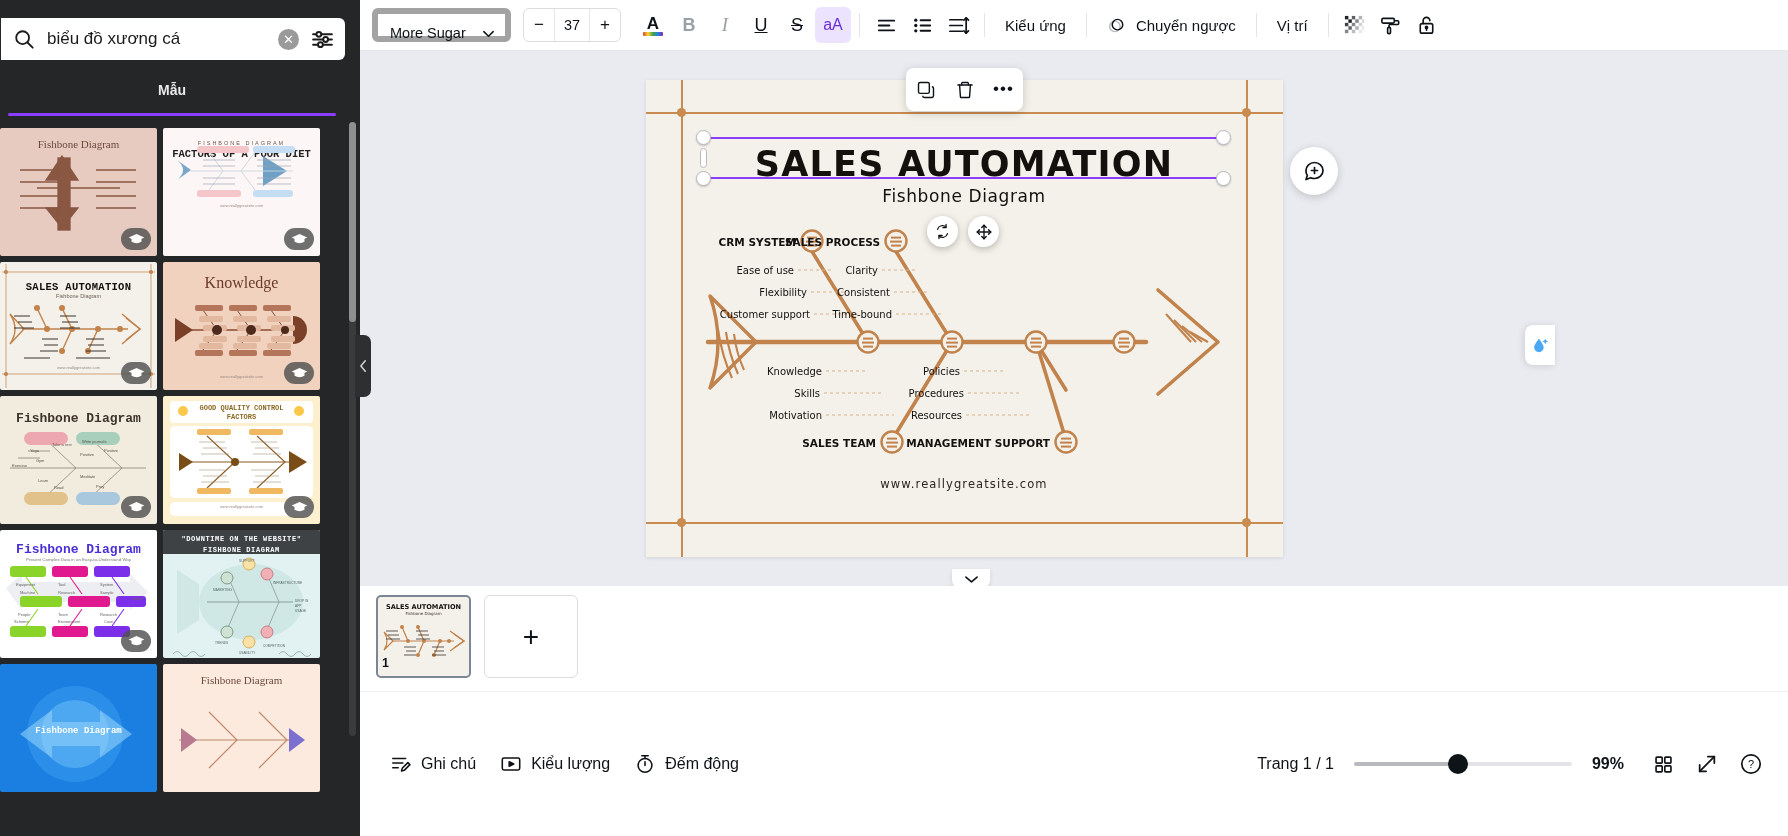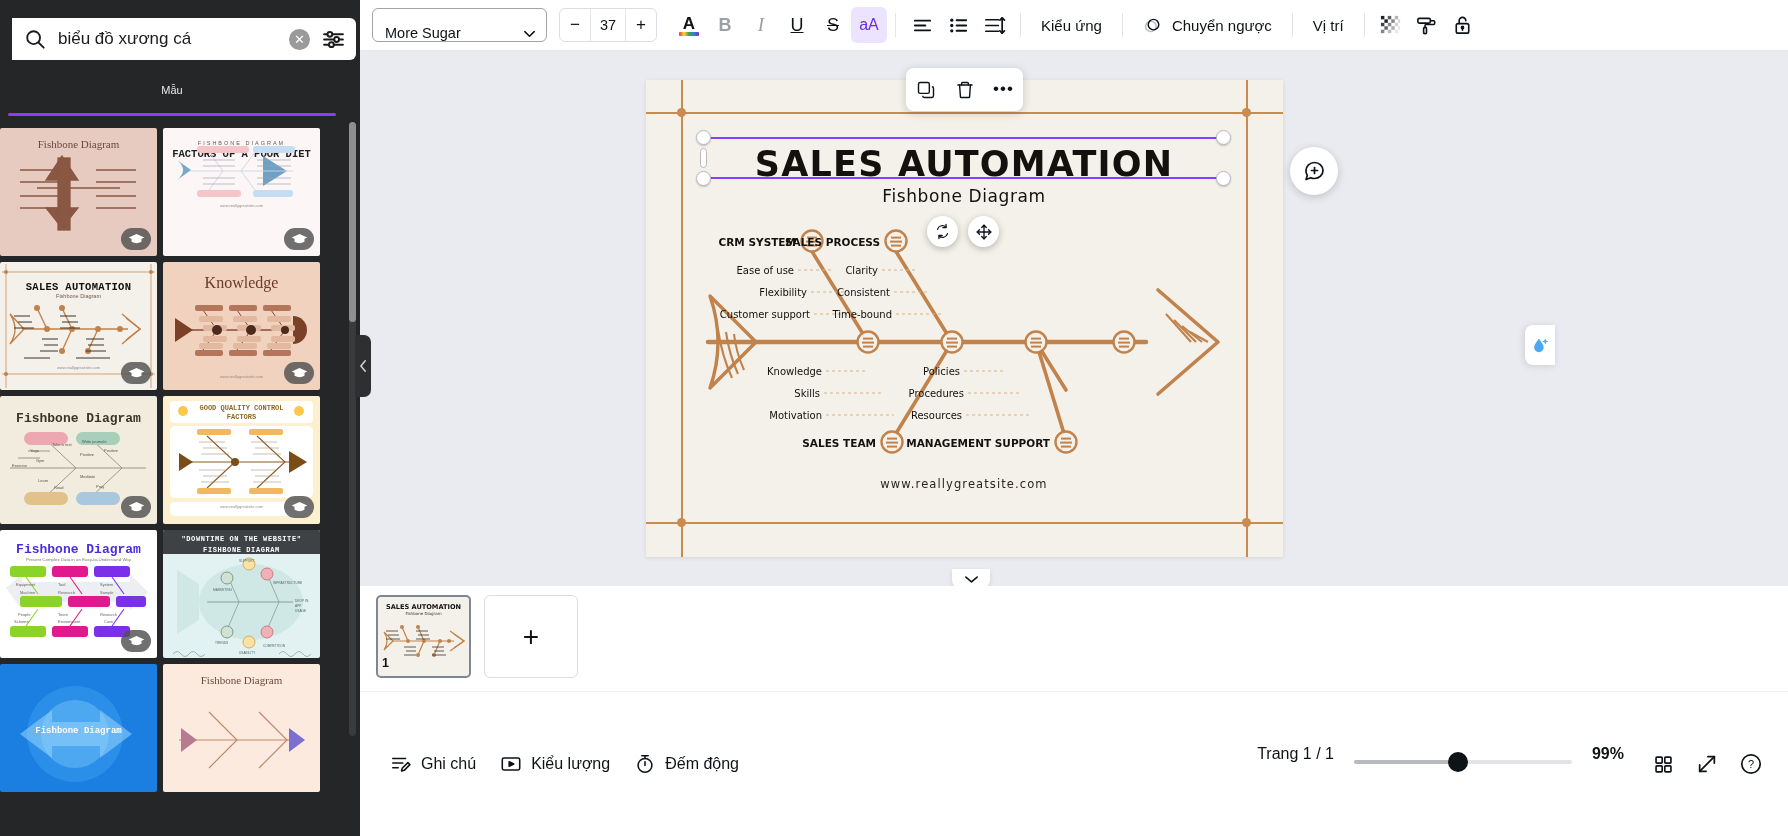--- a/index.html
+++ b/index.html
@@ -12,21 +12,21 @@
   #app { position: relative; width: 1788px; height: 836px; }
 
   
   .left-panel {
     position: absolute; left: 0; top: 0;
     width: 360px; height: 836px;
     background: #252627;
     overflow: hidden;
   }
   .search-wrap {
-    position: absolute; left: 12px; top: 18px;
+    position: absolute; left: 1px; top: 18px;
     width: 344px; height: 42px;
     background: #ffffff;
     border-radius: 0 6px 6px 0;
     display: flex; align-items: center;
     padding: 0 10px 0 12px;
   }
   .search-icon { width: 22px; height: 22px; flex: 0 0 22px; }
   .search-input {
     flex: 1 1 auto;
     border: none; outline: none;
@@ -52,21 +52,21 @@
     cursor: pointer;
   }
 
   .tabs {
     position: absolute; left: 0; top: 68px;
     width: 344px; height: 44px;
     display: flex;
   }
   .tab {
     flex: 1; display: flex; align-items: center; justify-content: center;
-    color: #e9e9ea; font-size: 11px; font-weight: normal;
+    color: #e9e9ea; font-size: 14px; font-weight: bold;
     cursor: pointer; position: relative;
   }
   .tab.active::after {
     content: ""; position: absolute;
     left: 8px; right: 8px; bottom: -4px; height: 3px;
     background: #8b3dff; border-radius: 2px;
   }
 
   .thumb-grid {
     position: absolute; left: 0; top: 128px;
@@ -124,22 +124,22 @@
   .toolbar {
     position: absolute; left: 360px; top: 0;
     width: 1428px; height: 51px;
     background: #ffffff;
     display: flex; align-items: center;
     gap: 0px;
     padding-left: 12px;
     border-bottom: 1px solid #e8e8ec;
   }
   .font-select {
-    width: 175px; height: 34px;
-    border: 1px solid #a3a3a3;
+    width: 139px; height: 34px;
+    border: 6px solid #a3a3a3;
     border-radius: 6px;
     display: flex; align-items: center;
     justify-content: space-between;
     padding: 16px 9px 0 12px;
     font-size: 14.5px; color: #0e1318;
     cursor: pointer; background:#fff;
   }
   .size-group {
     margin-left: 12px;
     width: 98px; height: 34px;
@@ -301,21 +301,21 @@
     background: #ffffff;
     display: flex; align-items: center;
     padding: 0 18px;
     border-top: 1px solid #f0f0f3;
   }
   .bb-item {
     display:flex;align-items:center;gap:9px;
     height:36px;padding:0 12px;border-radius:6px;cursor:pointer;
     font-size:16px;color:#0e1318;white-space:nowrap;
   }
-  .bb-right { margin-left:auto; display:flex; align-items:flex-start; gap:6px; }
+  .bb-right { margin-left:auto; display:flex; align-items:center; gap:6px; }
   .page-indicator { font-size:16px; color:#0e1318; padding-right:14px; }
   .zoom-slider {
     width: 218px; height: 34px; display:flex;align-items:center;
     position: relative; cursor:pointer;
   }
   .zs-track { position:absolute; left:0; right:0; height:4px; background:#e3e3e8; border-radius:2px;}
   .zs-fill { position:absolute; left:0; width:45%; height:4px; background:#b8bac0; border-radius:2px;}
   .zs-knob { position:absolute; left:43%; width:20px;height:20px;border-radius:50%;background:#0e1318;}
   .zoom-val { font-size:16px;color:#0e1318;font-weight:600;padding:0 14px; }
   .bb-icon { width:38px;height:38px;display:flex;align-items:center;justify-content:center;cursor:pointer;border-radius:6px;}

